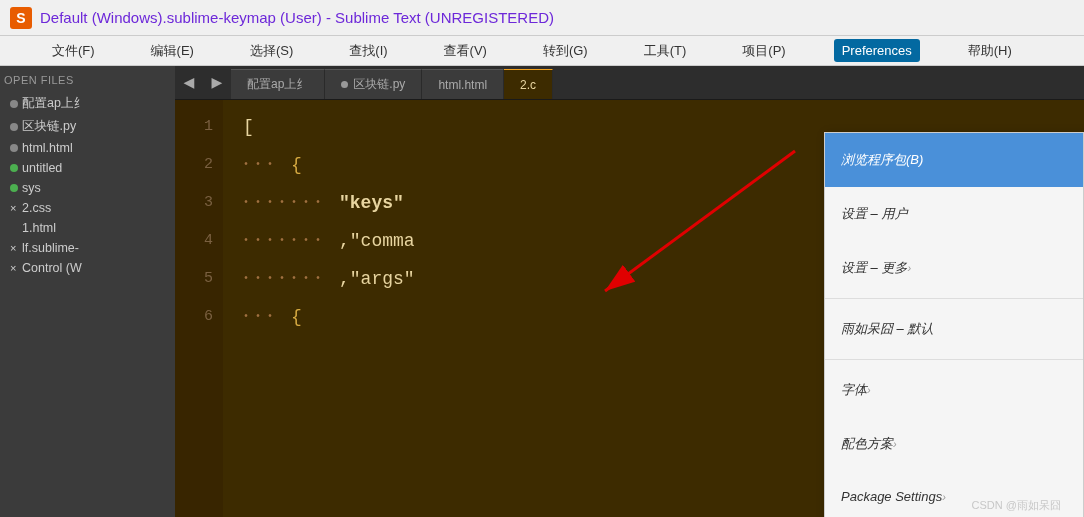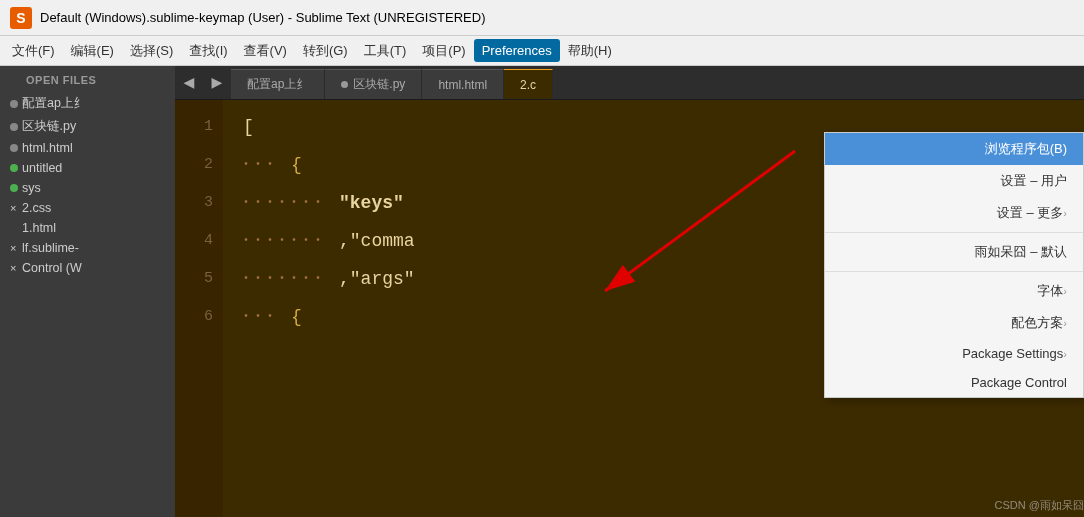--- a/index.html
+++ b/index.html
@@ -24,40 +24,41 @@
     #title-bar .app-icon {
       width: 22px;
       height: 22px;
       margin-right: 8px;
       display: flex;
       align-items: center;
       justify-content: center;
     }
     #title-bar .app-icon svg { width: 22px; height: 22px; }
     #title-text {
-      font-size: 13px;
-      color: #000000;
+      font-size: 15px;
+      color: #6d28d9;
     }
 
     
     #menu-bar {
       background: #f0f0f0;
       height: 30px;
       display: flex;
       align-items: center;
       padding: 0 4px;
       border-bottom: 1px solid #ccc;
       font-size: 13px;
     }
     .menu-item {
       padding: 4px 8px;
       cursor: pointer;
       color: #333;
       border-radius: 3px;
       white-space: nowrap;
+      margin-left: 40px;
     }
     .menu-item.active {
       background: #0369a1;
       color: white;
     }
 
     
     #main {
       display: flex;
       height: calc(517px - 36px - 30px);
@@ -67,23 +68,23 @@
     
     #sidebar {
       width: 175px;
       background: #3b3b3b;
       color: #ccc;
       font-size: 12px;
       flex-shrink: 0;
       overflow: hidden;
     }
     #sidebar-title {
-      padding: 8px 26px 6px;
+      padding: 8px 4px 6px;
       font-size: 11px;
-      font-weight: bold;
+      font-weight: normal;
       color: #999;
       letter-spacing: 0.5px;
     }
     .sidebar-file {
       padding: 3px 10px 3px 22px;
       display: flex;
       align-items: center;
       gap: 6px;
       cursor: pointer;
       color: #ccc;
@@ -216,43 +217,44 @@
       top: 66px;
       right: 0;
       width: 260px;
       background: #f5f5f5;
       border: 1px solid #ccc;
       box-shadow: 3px 3px 10px rgba(0,0,0,0.3);
       z-index: 100;
       font-size: 13px;
     }
     .dropdown-item {
-      padding: 7px 16px;
+      padding: 18px 16px;
       cursor: pointer;
       color: #333;
       display: flex;
       align-items: center;
-      justify-content: flex-end;
+      justify-content: flex-start;
+      font-style: italic;
     }
     .dropdown-item.highlighted {
       background: #4a90d9;
       color: white;
     }
     .dropdown-separator {
       height: 1px;
       background: #ddd;
       margin: 3px 0;
     }
     .dropdown-item .chevron { font-size: 11px; color: #999; }
 
     
     #watermark {
       position: absolute;
       bottom: 4px;
-      right: 0;
+      right: 23px;
       font-size: 11px;
       color: rgba(180,180,180,0.7);
       z-index: 200;
     }
   </style>
 </head>
 <body>
 
 <div id="title-bar">
   <div class="app-icon">

